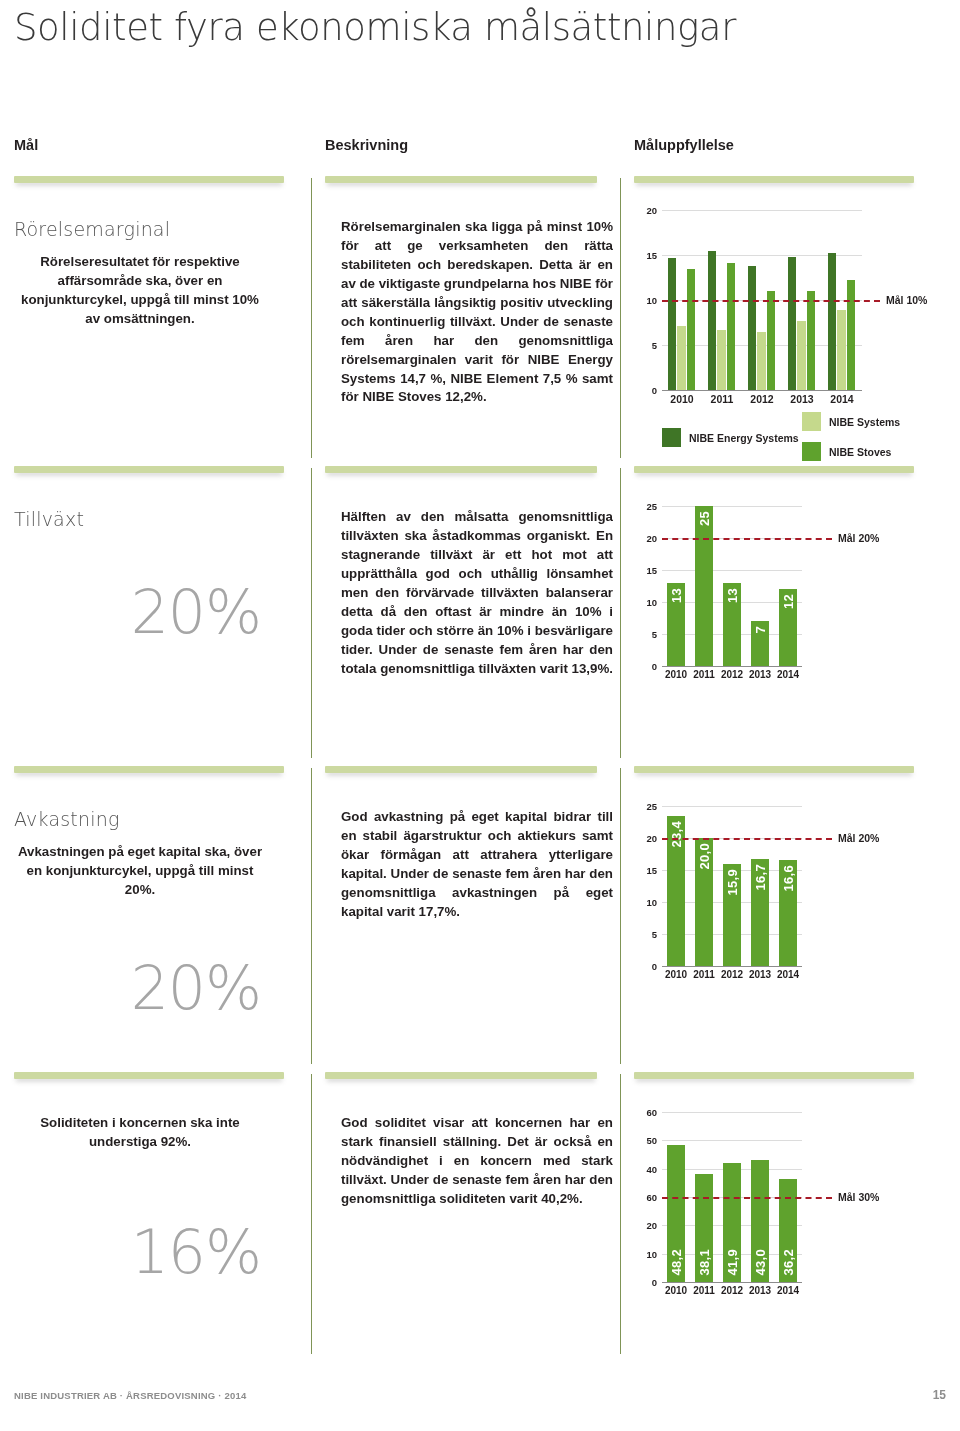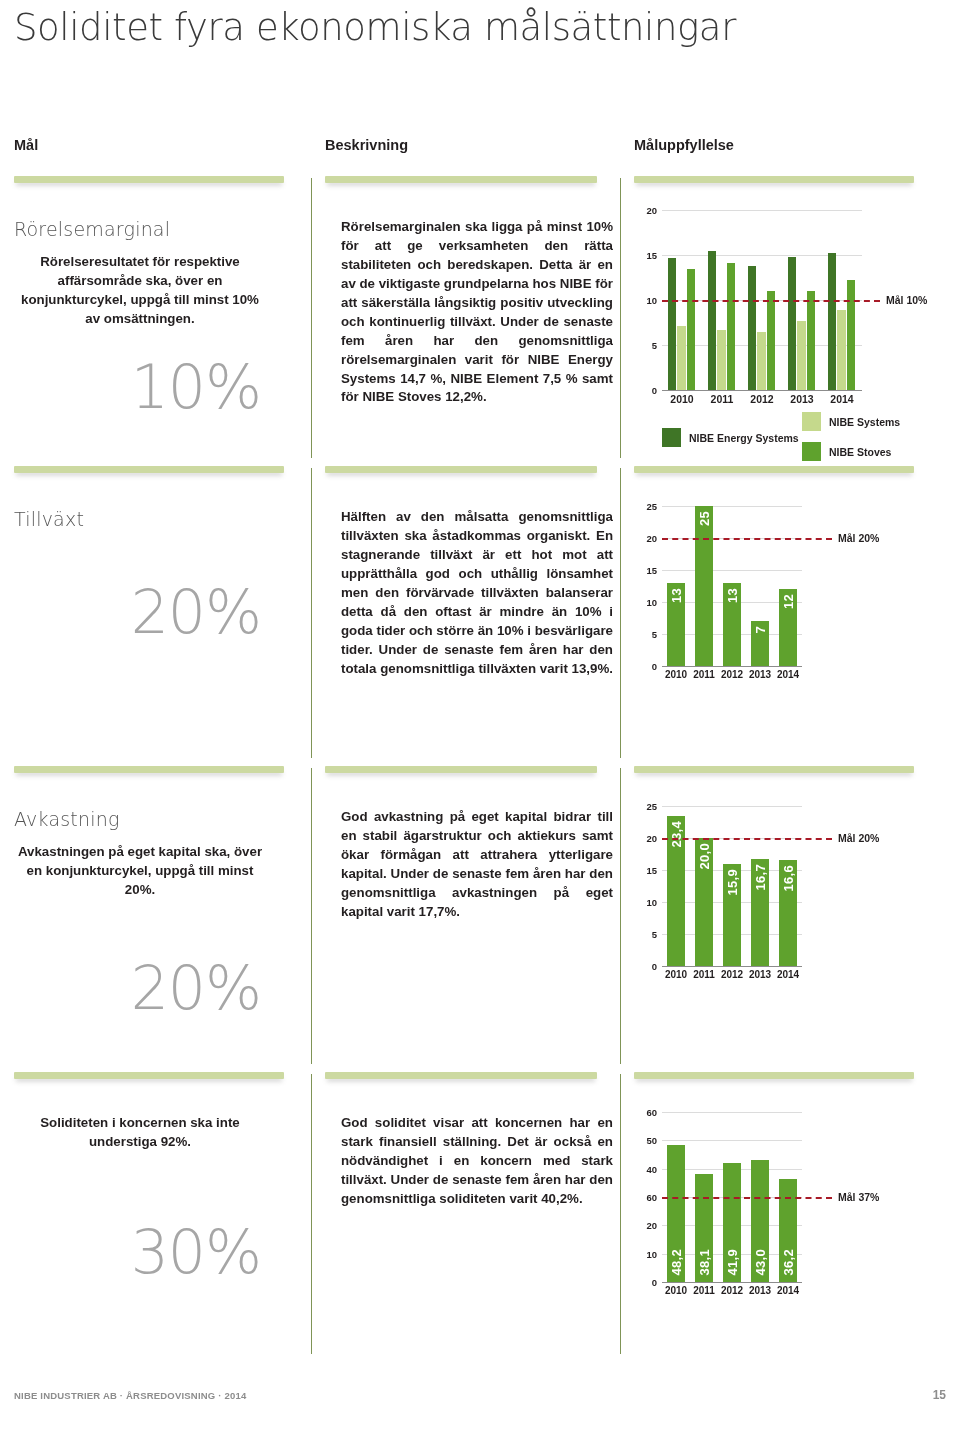--- a/index.html
+++ b/index.html
@@ -165,21 +165,20 @@
 <div id="rows-host">
     <div class="row" style="top: 176px; height: 290px;">
       <div class="greenbar c1" style="position: absolute; left: 14px; top: 0px; width: 270px;"></div>
       <div class="greenbar c2" style="position: absolute; left: 325px; top: 0px; width: 272px;"></div>
       <div class="greenbar c3" style="position: absolute; left: 634px; top: 0px; width: 280px;"></div>
       <div class="vrule" style="left: 311px; top: 2px; height: 280px;"></div>
       <div class="vrule" style="left: 620px; top: 2px; height: 280px;"></div>
       <div class="cell c1" style="position: absolute; top: 42px;">
         <div class="goal-title">Rörelsemarginal</div>
         <p class="goal-desc">Rörelseresultatet för respektive affärsområde ska, över en konjunkturcykel, uppgå till minst 10% av omsättningen.</p>
-        <div class="goal-big" style="margin-top: 28px;">10%</div>
       </div>
       <div class="cell c2" style="position: absolute; top: 42px;">
         <p class="desc-text">Rörelsemarginalen ska ligga på minst 10% för att ge verksamheten den rätta stabiliteten och beredskapen. Detta är en av de viktigaste grundpelarna hos NIBE för att säkerställa långsiktig positiv utveckling och kontinuerlig tillväxt. Under de senaste fem åren har den genomsnittliga rörelsemarginalen varit för NIBE Energy Systems 14,7 %, NIBE Element 7,5 % samt för NIBE Stoves 12,2%.</p>
       </div>
       <div class="cell c3" style="position: absolute; top: 26px;">
         <div class="chart-wrap" style="position: relative; height: 268px;">
           <div class="plot" style="position: absolute; left: 28px; top: 8px; width: 200px; height: 180px;">
             <div class="gridline" style="top: 180px; width: 200px; background: rgb(140, 140, 140);"></div>
             <div class="ytick" style="top: 180px; left: -26px; width: 21px;">0</div>
             <div class="gridline" style="top: 135px; width: 200px; background: rgb(220, 220, 220);"></div>
@@ -338,21 +337,21 @@
       </div>
     </div>
     <div class="row" style="top: 1072px; height: 290px;">
       <div class="greenbar c1" style="position: absolute; left: 14px; top: 0px; width: 270px;"></div>
       <div class="greenbar c2" style="position: absolute; left: 325px; top: 0px; width: 272px;"></div>
       <div class="greenbar c3" style="position: absolute; left: 634px; top: 0px; width: 280px;"></div>
       <div class="vrule" style="left: 311px; top: 2px; height: 280px;"></div>
       <div class="vrule" style="left: 620px; top: 2px; height: 280px;"></div>
       <div class="cell c1" style="position: absolute; top: 42px;">
         <p class="goal-desc">Soliditeten i koncernen ska inte understiga 92%.</p>
-        <div class="goal-big" style="margin-top: 70px;">30%</div>
+        <div class="goal-big" style="margin-top: 70px;">16%</div>
       </div>
       <div class="cell c2" style="position: absolute; top: 42px;">
         <p class="desc-text">God soliditet visar att koncernen har en stark finansiell ställning. Det är också en nödvändighet i en koncern med stark tillväxt. Under de senaste fem åren har den genomsnittliga soliditeten varit 40,2%.</p>
       </div>
       <div class="cell c3" style="position: absolute; top: 26px;">
         <div class="chart-wrap" style="position: relative; height: 214px;">
           <div class="plot" style="position: absolute; left: 28px; top: 14px; width: 140px; height: 170px;">
             <div class="gridline" style="top: 170px; width: 140px; background: rgb(140, 140, 140);"></div>
             <div class="ytick" style="top: 170px; left: -26px; width: 21px;">0</div>
             <div class="gridline" style="top: 141.667px; width: 140px; background: rgb(220, 220, 220);"></div>
@@ -381,21 +380,21 @@
             </div>
             <div class="bar" style="left: 116.76px; width: 18.48px; height: 102.567px; background: rgb(95, 162, 45);">
               <span class="bar-label" style="font-size: 13px; bottom: 6px; top: auto;">36,2</span>
             </div>
             <div class="xtick" style="left: 0px; width: 28px; top: 173px; font-size: 10px;">2010</div>
             <div class="xtick" style="left: 28px; width: 28px; top: 173px; font-size: 10px;">2011</div>
             <div class="xtick" style="left: 56px; width: 28px; top: 173px; font-size: 10px;">2012</div>
             <div class="xtick" style="left: 84px; width: 28px; top: 173px; font-size: 10px;">2013</div>
             <div class="xtick" style="left: 112px; width: 28px; top: 173px; font-size: 10px;">2014</div>
             <div class="target-line" style="top: 85px; left: 0px; width: 170px; border-top-color: rgb(168, 26, 39);"></div>
-            <div class="target-label" style="top: 85px; left: 176px;">Mål 37%</div>
+            <div class="target-label" style="top: 85px; left: 176px;">Mål 30%</div>
           </div>
         </div>
       </div>
     </div>
   </div>
 
 <div class="footer">NIBE INDUSTRIER AB · ÅRSREDOVISNING · 2014</div>
 <div class="folio">15</div>
 
 </body></html>

